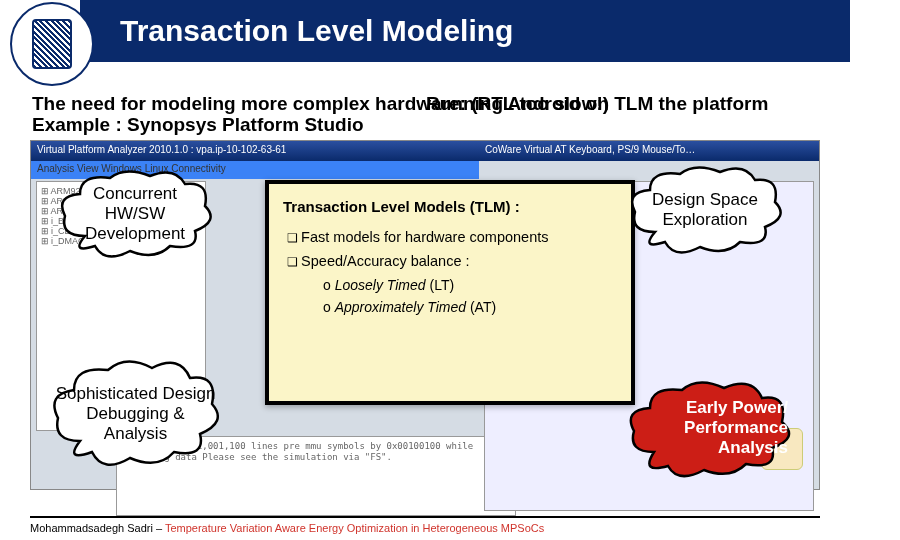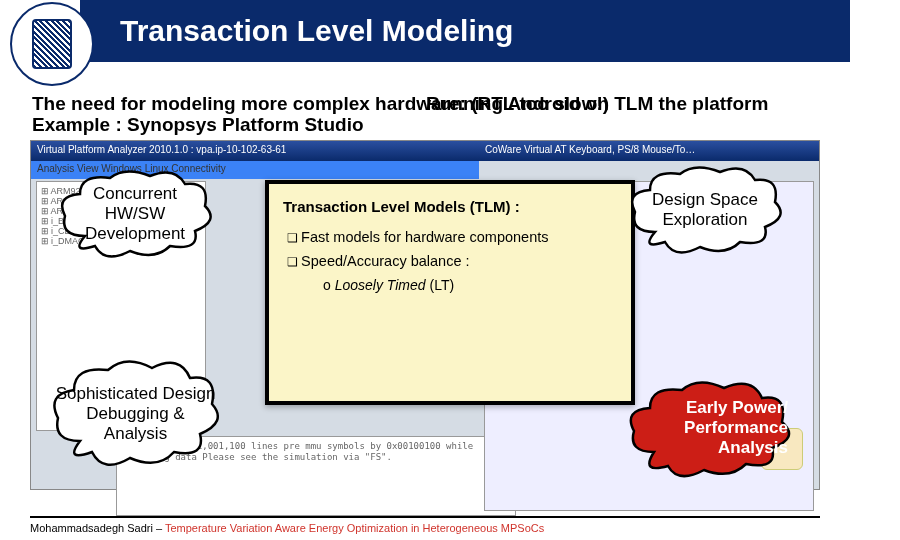--- a/index.html
+++ b/index.html
@@ -70,21 +70,21 @@
   </div>
 
   <div class="intro">
     <span>The need for modeling more complex hardware: (RTL too slow!)</span>
     <span style="position:absolute; left:354px; top:0; white-space:nowrap;margin-left:40px;">Running Android on TLM the platform</span>
   </div>
   <div class="intro-l2">Example : Synopsys Platform Studio</div>
 
   <div class="bg-shot">
     <div class="bg-bar">Virtual Platform Analyzer 2010.1.0 : vpa.ip-10-102-63-61</div>
-    <div class="bg-bar-r">CoWare Virtual AT Keyboard, PS/8 Mouse/To…</div>
+    <div class="bg-bar-r">CoWare Virtual AT Keyboard, PS/9 Mouse/To…</div>
     <div class="bg-menu">Analysis  View  Windows   Linux  Connectivity</div>
     <div class="bg-pane pane-a">
       <div class="pane-lines">⊞ ARM926E…
 ⊞ ARM926E…
 ⊞ ARM926E…
 ⊞ i_BATTERY
 ⊞ i_CLCD…
 ⊞ i_DMAC_PL0…</div>
     </div>
     <div class="bg-pane pane-b">compressed                     60x1,001,100
@@ -92,20 +92,21 @@
 while preparing data
 Please see the simulation via "FS".</div>
     <div class="bg-pane pane-c"></div>
   </div>
 
   <div class="tlm-box">
     <div class="tlm-title">Transaction Level Models (TLM) :</div>
     <div class="tlm-bullet">Fast models for hardware components</div>
     <div class="tlm-bullet">Speed/Accuracy balance :</div>
     <div class="tlm-sub"><span>Loosely Timed</span> <span class="paren">(LT)</span></div>
+    <div class="tlm-sub"><span>Approximately Timed</span> <span class="paren">(AT)</span></div>
   </div>
 
   <div class="cloud c1">
     <svg viewBox="0 0 160 95">
         <path d="M30 70 Q5 70 10 50 Q0 30 25 28 Q25 8 55 12 Q70 0 95 10 Q120 0 130 18 Q155 15 150 40 Q165 55 140 65 Q145 85 115 80 Q100 95 75 85 Q50 98 40 80 Q15 88 30 70 Z" fill="#fff" stroke="#000" stroke-width="2.5"></path>
       </svg>
     <div class="ctext">Concurrent HW/SW Development</div>
   </div>
 
   <div class="cloud c2">

